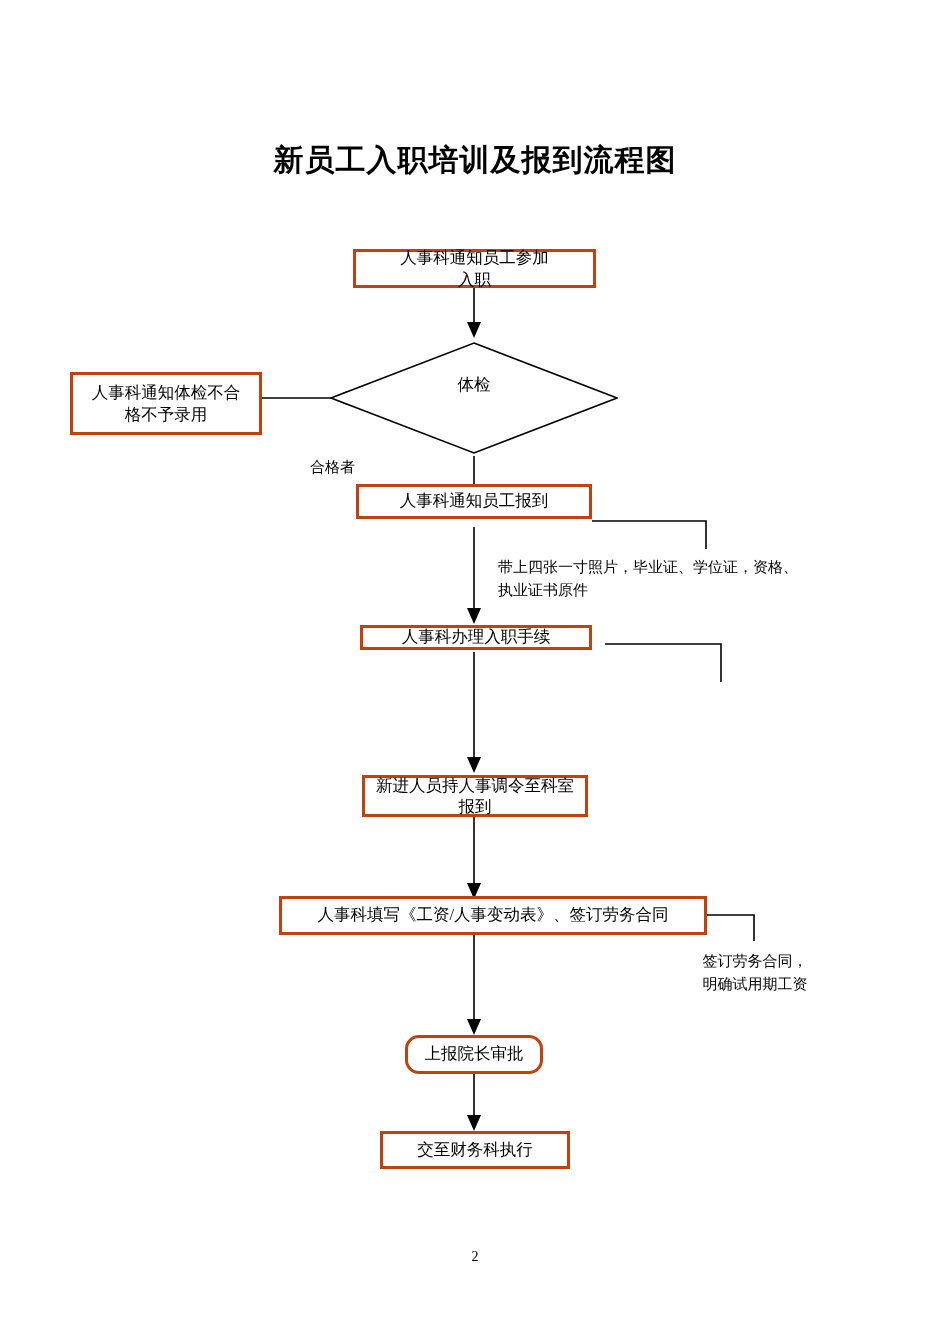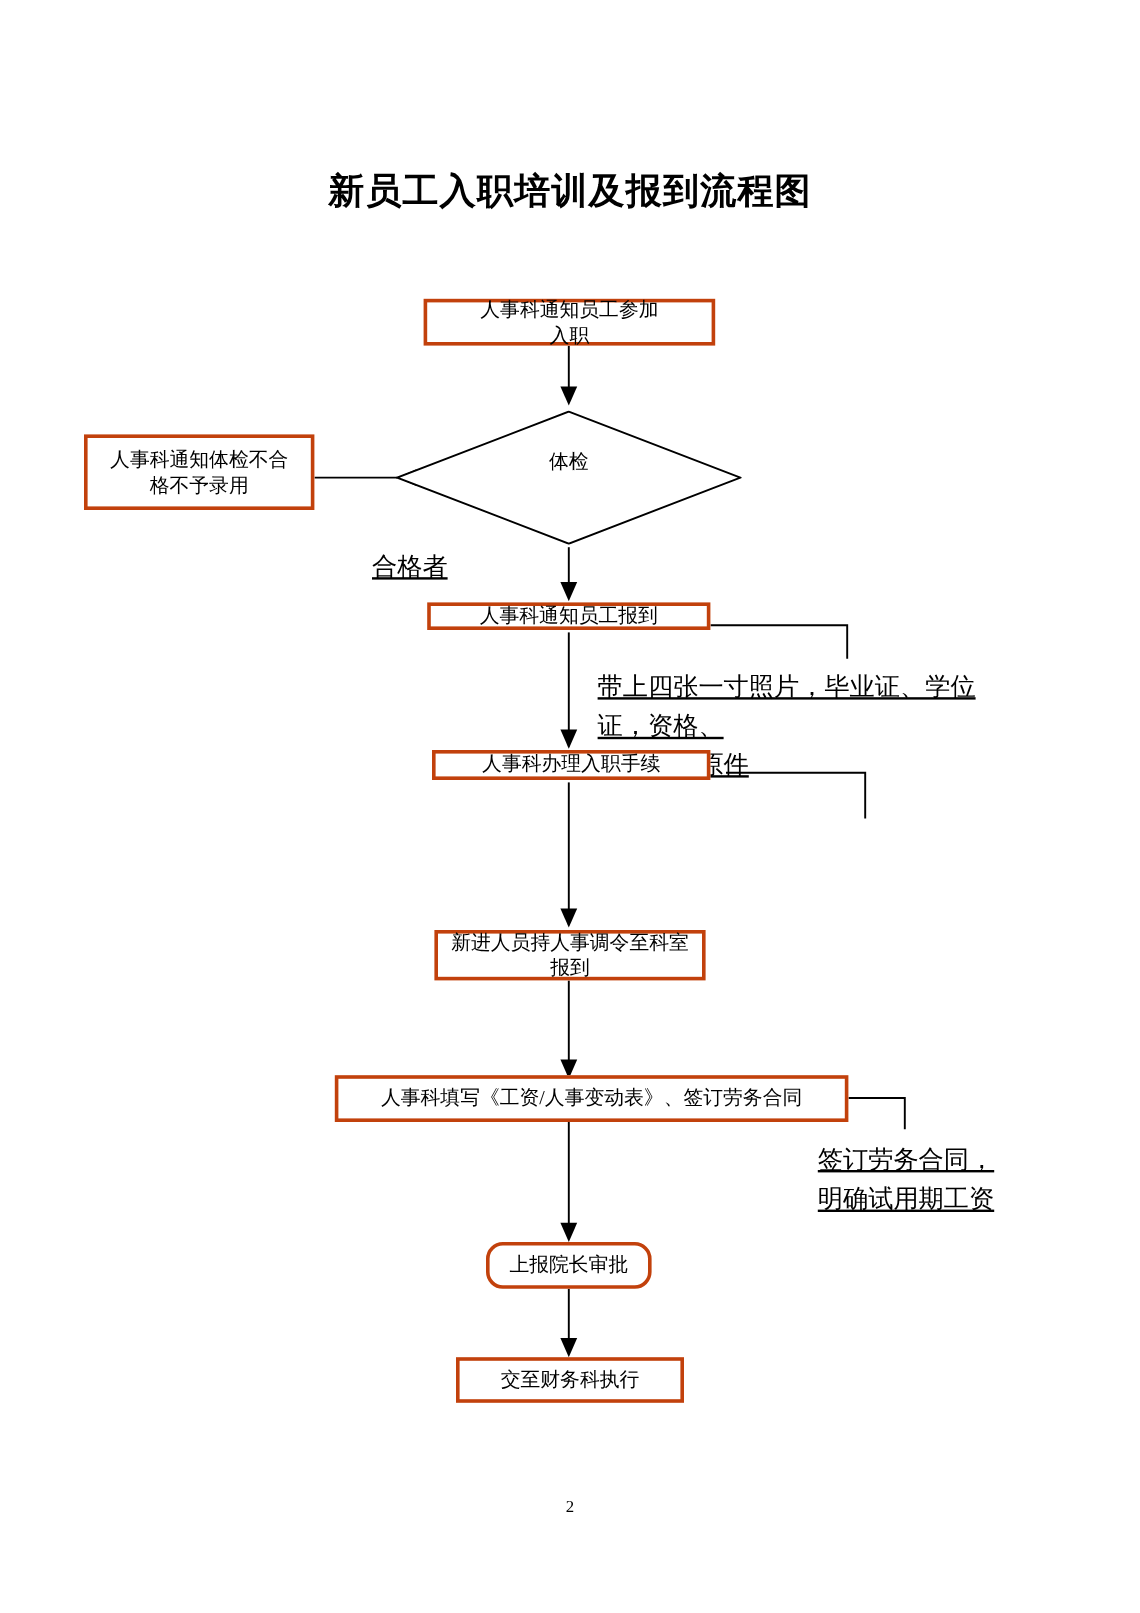--- a/index.html
+++ b/index.html
@@ -67,24 +67,23 @@
     position: absolute;
     left: 0;
     top: 32px;
     width: 288px;
     text-align: center;
     font-size: 16.5px;
   }
   
   .annot {
     position: absolute;
-    font-size: 21px;
+    font-size: 15px;
     line-height: 1.55;
     white-space: pre-line;
-    text-decoration: underline;
   }
   .annot.left {
     text-align: left;
   }
   .annot.center {
     text-align: center;
   }
   
   #wires {
     position: absolute;
@@ -153,28 +152,28 @@
 入职</span>
   </div>
 
   <div id="decision-wrap">
     <svg width="288" height="112" viewBox="0 0 288 112" aria-hidden="true">
       <polygon points="144,1 287,56 144,111 1,56" fill="#ffffff" stroke="#000000" stroke-width="1.6"></polygon>
     </svg>
     <div id="decision-label">体检</div>
   </div>
 
-  <div class="node twoline" style="left:70px; top:362px; width:192px; height:63px;font-family:Liberation Serif, serif;">
+  <div class="node twoline" style="left:70px; top:372px; width:192px; height:63px;font-family:Liberation Serif, serif;">
     <span style="white-space:pre-line;">人事科通知体检不合
 格不予录用</span>
   </div>
 
   <div class="annot left" style="left:310px; top:456px;">合格者</div>
 
-  <div class="node" style="left:356px; top:502px; width:236px; height:23px;">
+  <div class="node" style="left:356px; top:484px; width:236px; height:35px;">
     <span>人事科通知员工报到</span>
   </div>
 
   <div class="annot left" style="left:498px; top:556px; width:340px;">带上四张一寸照片，毕业证、学位证，资格、
 执业证书原件</div>
 
   <div class="node" style="left:360px; top:625px; width:232px; height:25px;">
     <span>人事科办理入职手续</span>
   </div>
 

